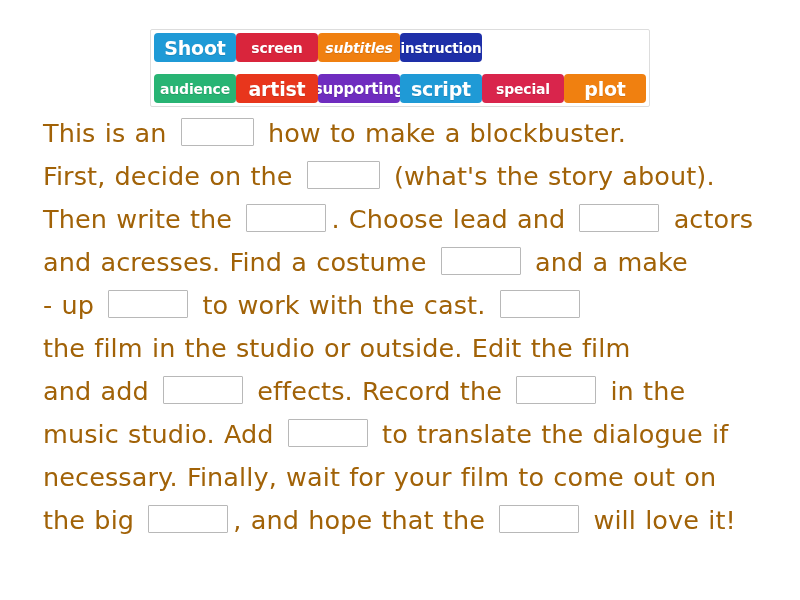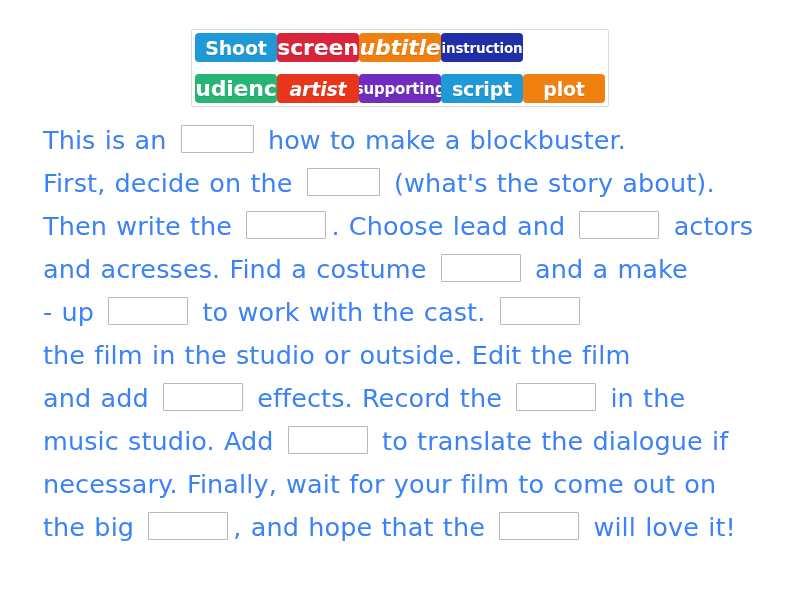--- a/index.html
+++ b/index.html
@@ -43,31 +43,31 @@
     align-items: center;
     justify-content: center;
     font-weight: bold;
     white-space: nowrap;
     overflow: hidden;
     box-sizing: border-box;
     letter-spacing: -0.2px;
     text-shadow: 0 1px 0 rgba(0,0,0,0.12);
   }
   .sz-lg { font-size: 19px; }
-  .sz-md { font-size: 22px; }
+  .sz-md { font-size: 14px; }
   .sz-sm { font-size: 15px; }
   .sz-xs { font-size: 13.5px; }
 
   
   #exercise-text {
-    margin: 12px 0 0 0;
+    margin: 5px 0 0 0;
     padding: 0 40px 0 43px;
     font-size: 25.5px;
     line-height: 43px;
-    color: #3b82f6;
+    color: #a16207;
     font-weight: normal;
     letter-spacing: 0.1px;
     word-spacing: 1px;
   }
   .blank {
     display: inline-block;
     width: 80px;
     height: 28px;
     border: 1px solid #b8b8b8;
     background: #ffffff;
@@ -85,21 +85,22 @@
 <div id="word-bank-wrap">
   <div id="word-bank">
       <div class="bank-row">
         <div class="word-tile sz-lg" style="background: rgb(31, 154, 214);">Shoot</div>
         <div class="word-tile sz-md" style="background: rgb(217, 37, 60);">screen</div>
         <div class="word-tile sz-md" style="background: rgb(240, 128, 16); font-style: italic;">subtitles</div>
         <div class="word-tile sz-xs" style="background: rgb(30, 47, 168);">instruction</div>
       </div>
       <div class="bank-row">
         <div class="word-tile sz-md" style="background: rgb(40, 180, 116);">audience</div>
-        <div class="word-tile sz-lg" style="background: rgb(232, 54, 28); font-style: italic;">artist</div>
+        <div class="word-tile sz-lg" style="background: rgb(232, 54, 28);">artist</div>
         <div class="word-tile sz-sm" style="background: rgb(111, 44, 191);">supporting</div>
         <div class="word-tile sz-lg" style="background: rgb(31, 154, 214);">script</div>
+        <div class="word-tile sz-md" style="background: rgb(217, 37, 76);">special</div>
         <div class="word-tile sz-lg" style="background: rgb(240, 128, 16); text-align: right;">plot</div>
       </div>
     </div>
 </div>
 
 <p id="exercise-text"><span class="txt">This is an </span><span class="blank w-narrow"></span><span class="txt"> how to make a blockbuster.</span><br><span class="txt">First, decide on the </span><span class="blank w-narrow"></span><span class="txt"> (what's the story about).</span><br><span class="txt">Then write the </span><span class="blank "></span><span class="txt">. Choose lead and </span><span class="blank "></span><span class="txt"> actors</span><br><span class="txt">and acresses. Find a costume </span><span class="blank "></span><span class="txt"> and a make</span><br><span class="txt">- up </span><span class="blank "></span><span class="txt"> to work with the cast. </span><span class="blank "></span><br><span class="txt">the film in the studio or outside. Edit the film</span><br><span class="txt">and add </span><span class="blank "></span><span class="txt"> effects. Record the </span><span class="blank "></span><span class="txt"> in the</span><br><span class="txt">music studio. Add </span><span class="blank "></span><span class="txt"> to translate the dialogue if</span><br><span class="txt">necessary. Finally, wait for your film to come out on</span><br><span class="txt">the big </span><span class="blank "></span><span class="txt">, and hope that the </span><span class="blank "></span><span class="txt"> will love it!</span></p>
 
 </body></html>

